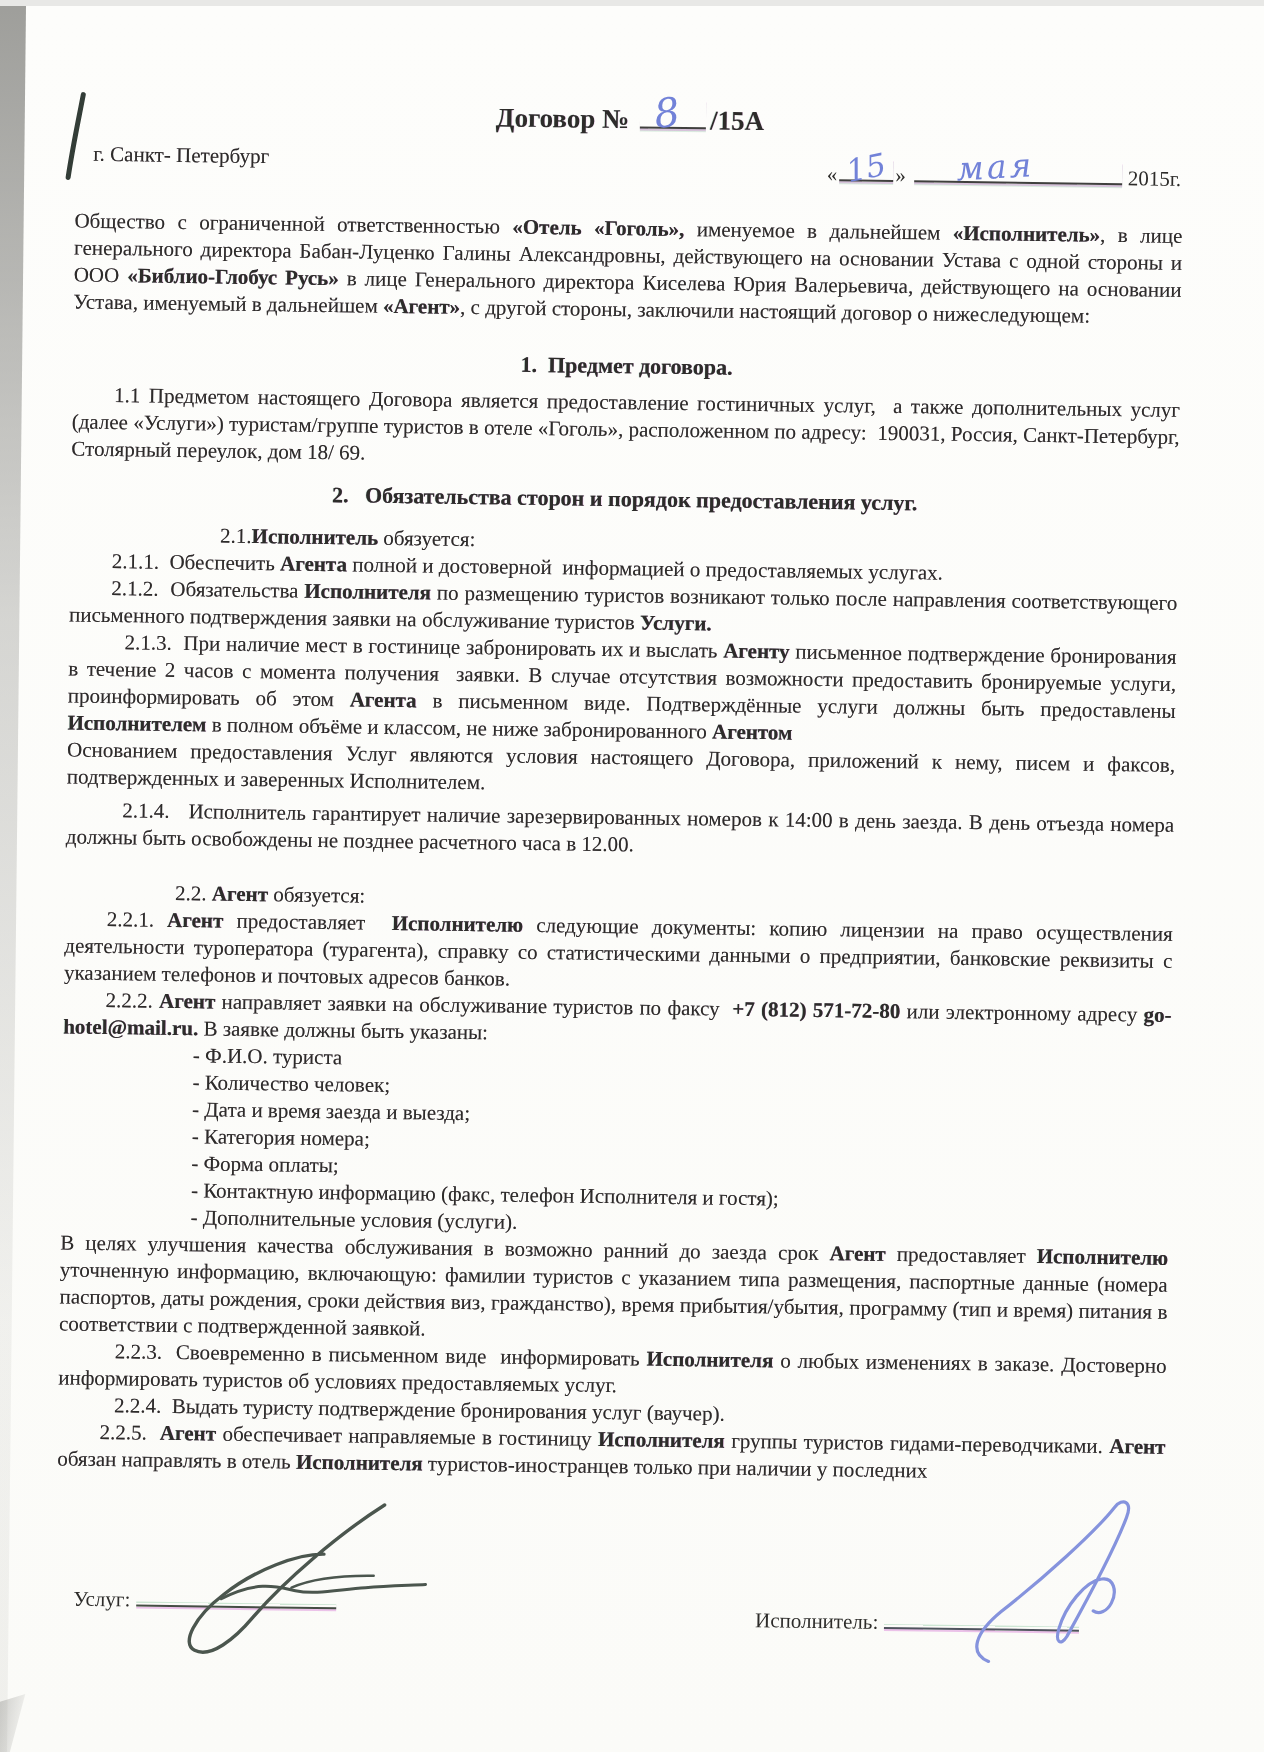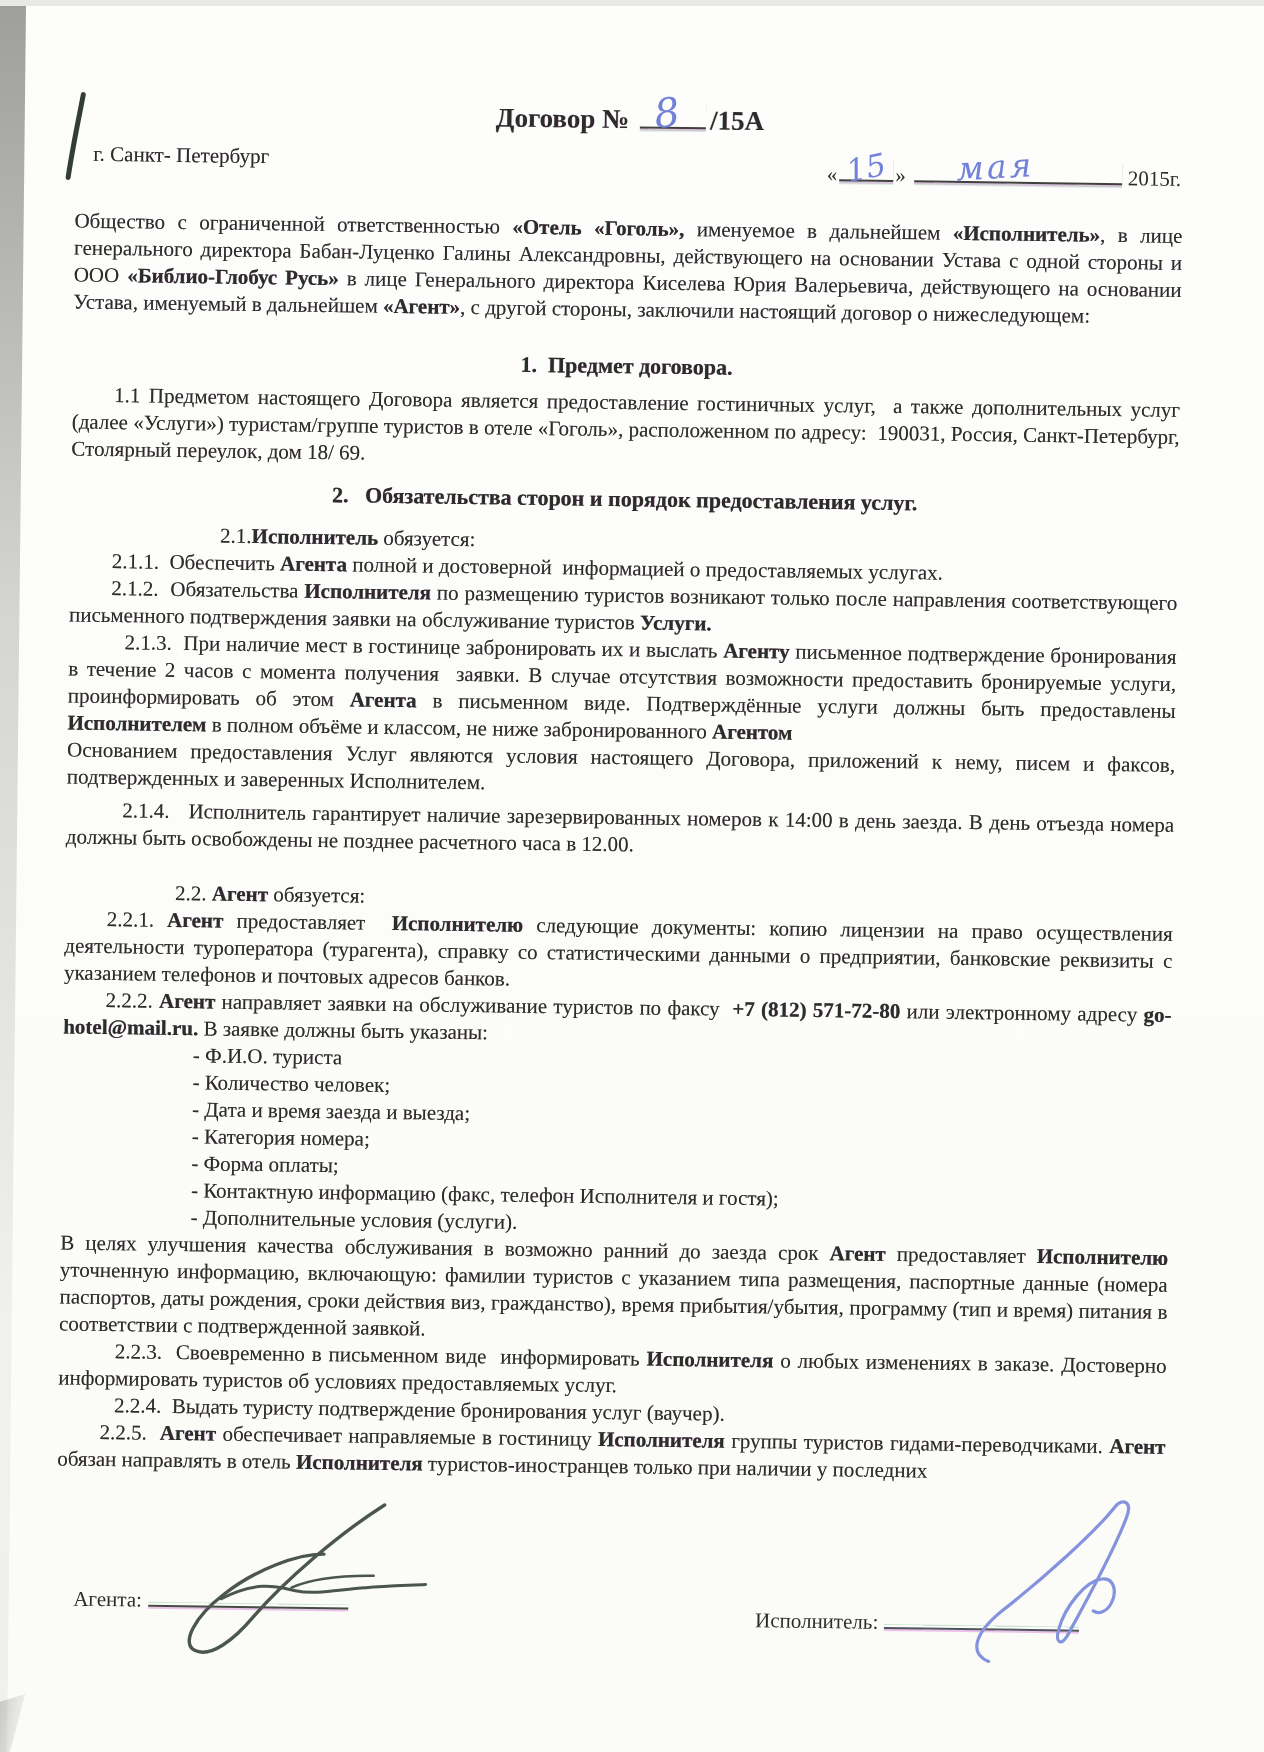--- a/index.html
+++ b/index.html
@@ -124,21 +124,21 @@
       <div class="para">- Дополнительные условия (услуги).</div>
     </div>
 
     <p class="para j">В целях улучшения качества обслуживания в возможно ранний до заезда срок <b>Агент</b> предоставляет <b>Исполнителю</b> уточненную информацию, включающую: фамилии туристов с указанием типа размещения, паспортные данные (номера паспортов, даты рождения, сроки действия виз, гражданство), время прибытия/убытия, программу (тип и время) питания в соответствии с подтвержденной заявкой.</p>
     <p class="para j ind2">2.2.3.&nbsp; Своевременно в письменном виде&nbsp; информировать <b>Исполнителя</b> о любых изменениях в заказе. Достоверно информировать туристов об условиях предоставляемых услуг.</p>
     <p class="para ind2">2.2.4.&nbsp; Выдать туристу подтверждение бронирования услуг (ваучер).</p>
     <p class="para j ind">2.2.5.&nbsp; <b>Агент</b> обеспечивает направляемые в гостиницу <b>Исполнителя</b> группы туристов гидами-переводчиками. <b>Агент</b> обязан направлять в отель <b>Исполнителя</b> туристов-иностранцев только при наличии у последних</p>
 
     <div class="sigrow">
       <div class="sig-left">
-        <span>Агента:</span><span class="sigline agent-line"></span>
+        <span>Услуг:</span><span class="sigline agent-line"></span>
         <svg class="sig agent-sig" width="320" height="180" viewBox="0 0 320 180">
           <g fill="none" stroke="#4b564e" stroke-linecap="round">
             <path d="M258,16 C212,46 158,94 128,130 C110,152 86,172 70,164 C56,157 70,130 98,108 C130,82 172,66 198,66" stroke-width="3.4"></path>
             <path d="M96,112 C134,92 154,100 170,103 C190,107 214,101 240,99 C262,97 286,96 300,95" stroke-width="3"></path>
             <path d="M166,100 C190,89 222,87 248,87" stroke-width="2.6"></path>
           </g>
         </svg>
       </div>
       <div class="sig-right">
         <span>Исполнитель:</span><span class="sigline exec-line"></span>

